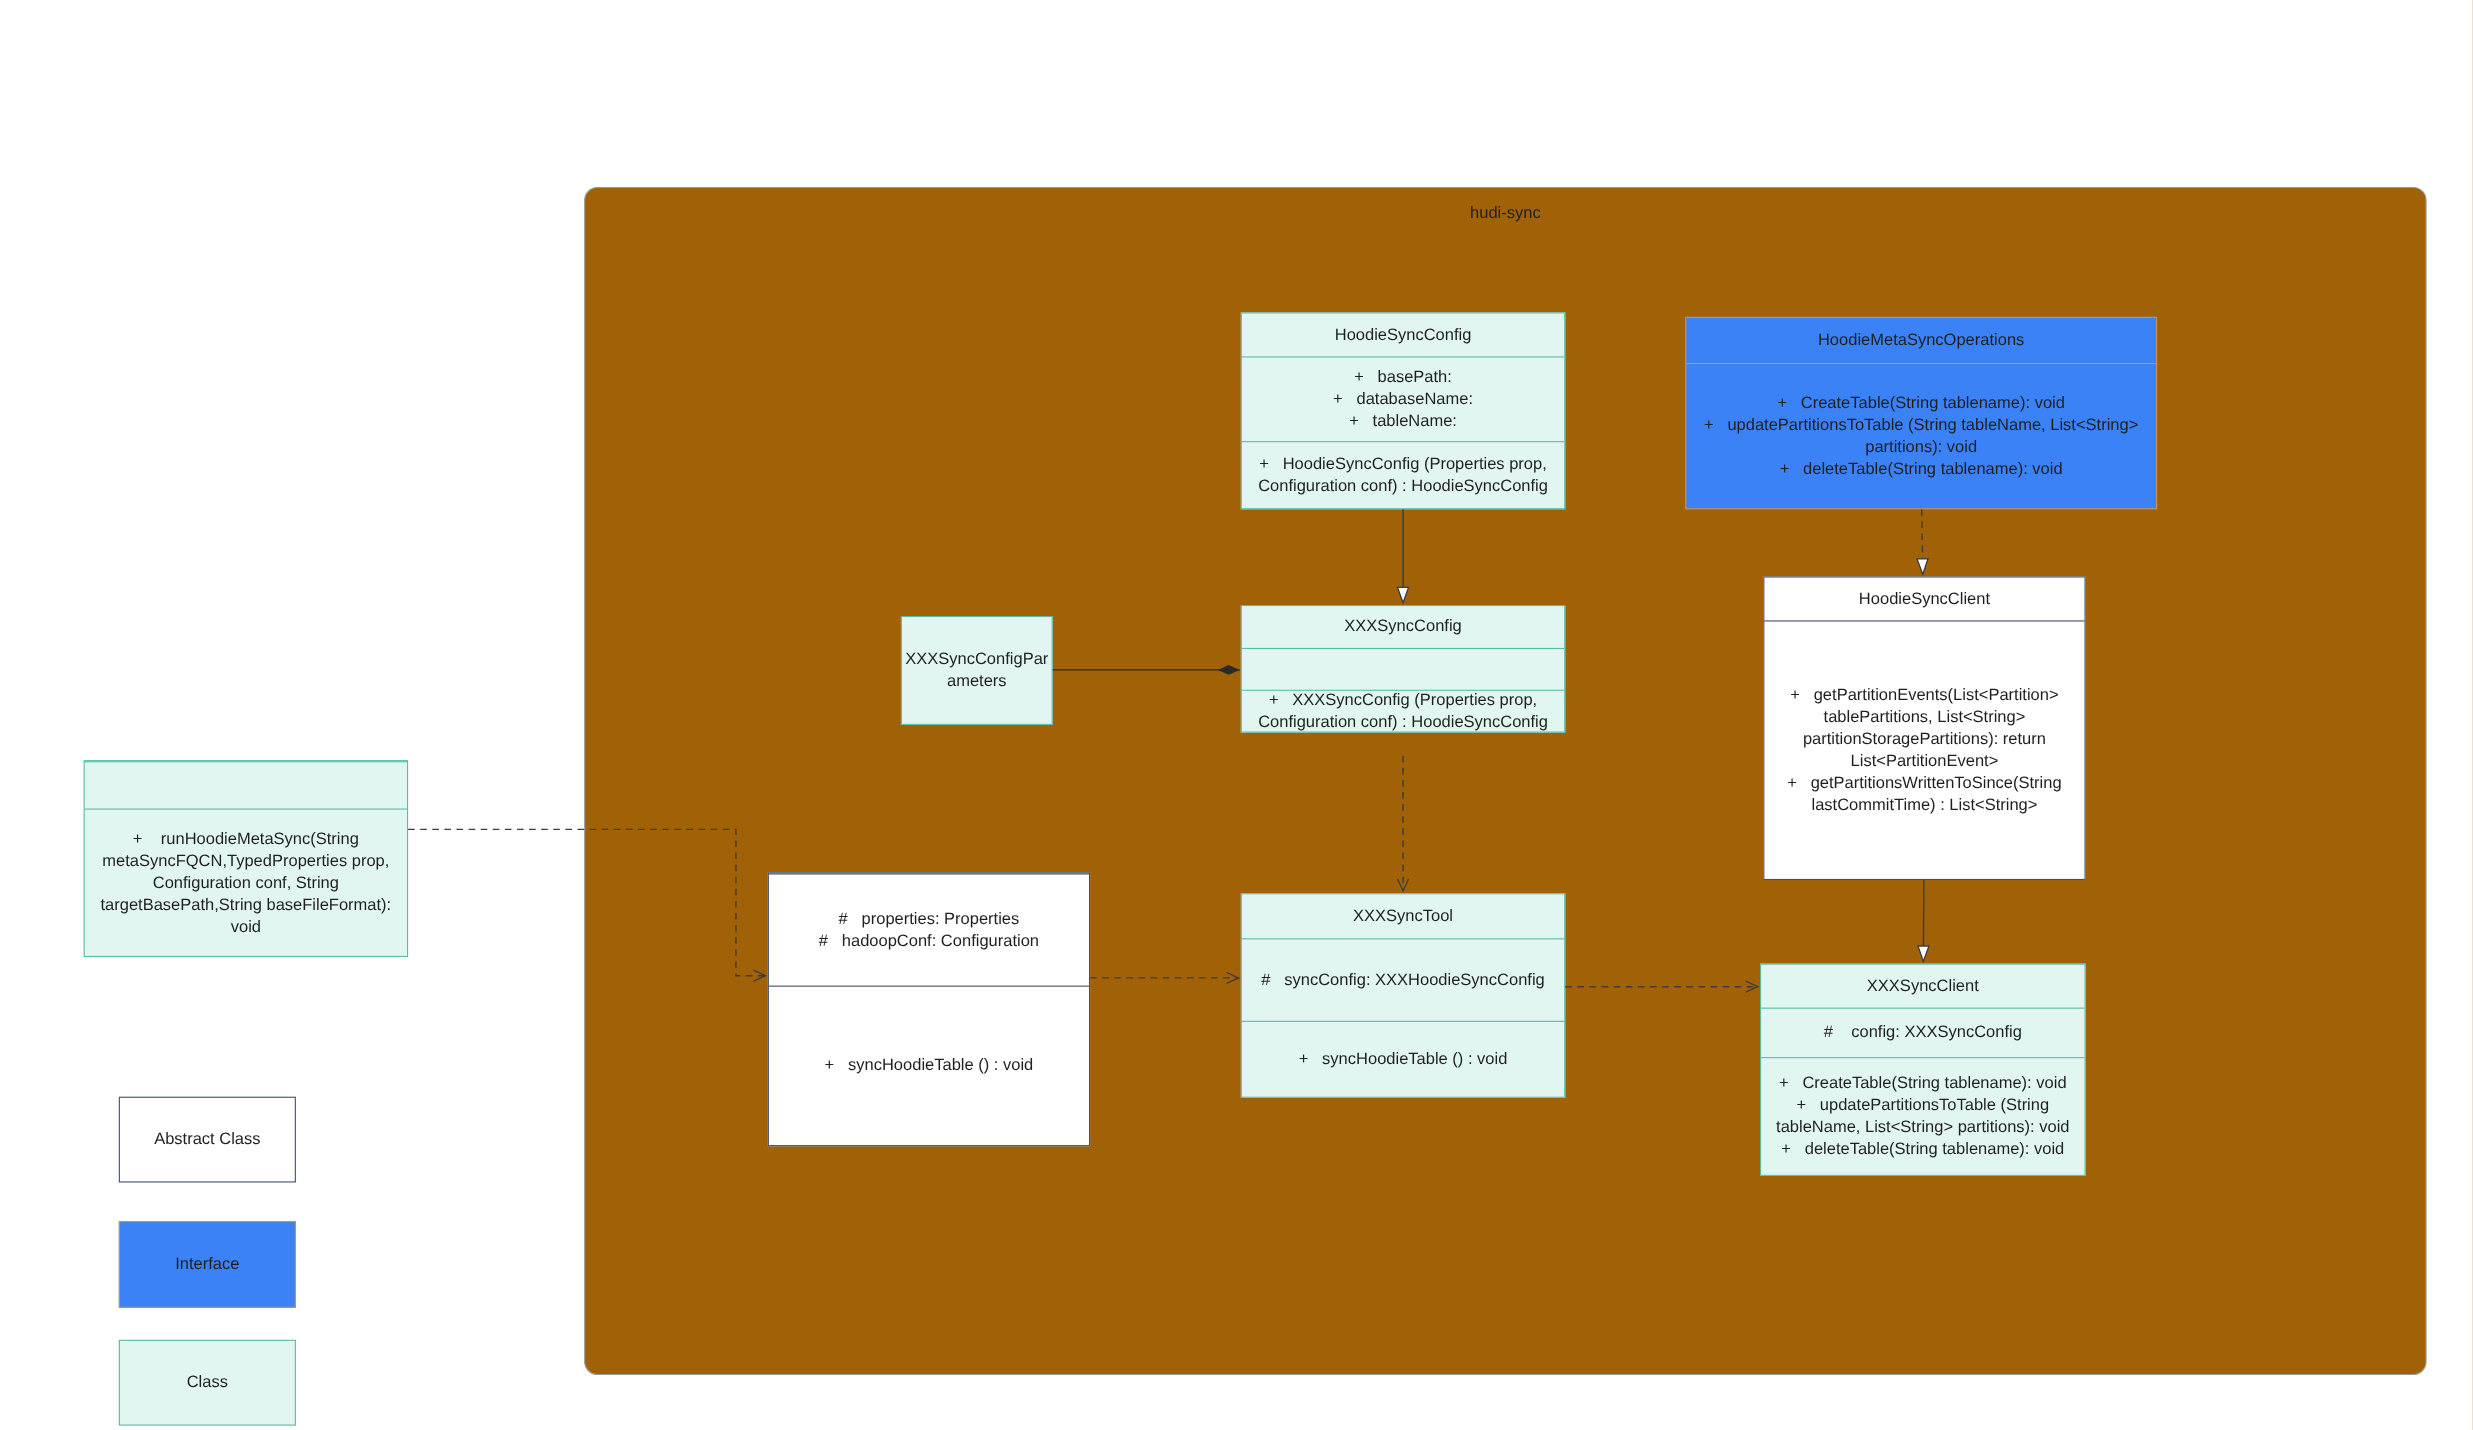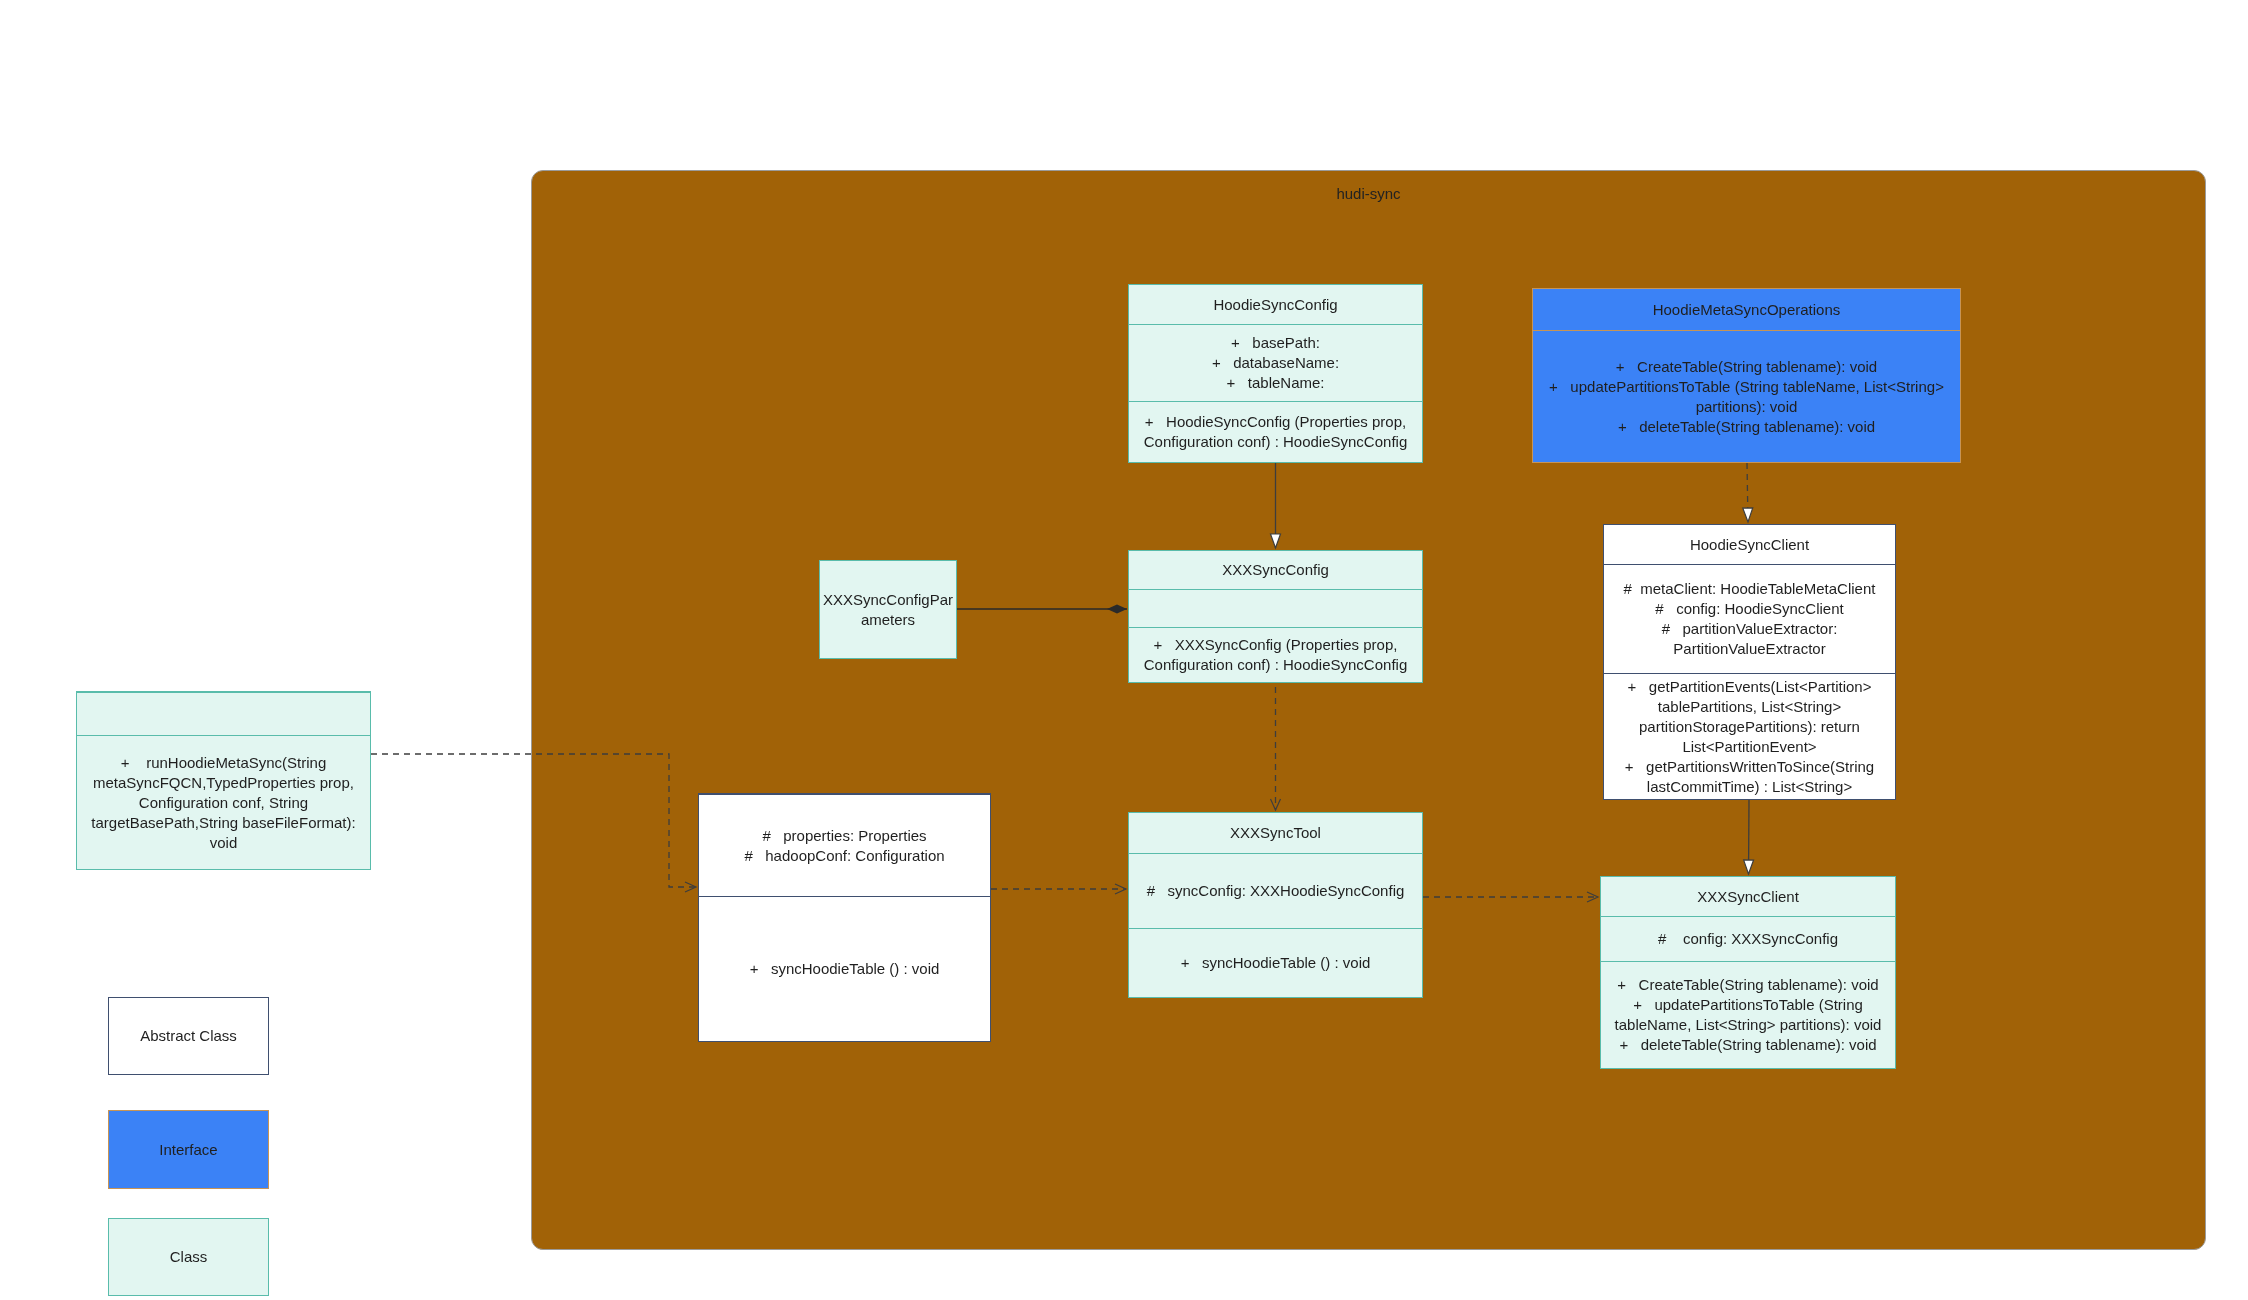--- a/index.html
+++ b/index.html
@@ -101,35 +101,30 @@
   <div class="sec grow">
     <div class="ln">+   CreateTable(String tablename): void</div>
     <div class="ln">+   updatePartitionsToTable (String tableName, List&lt;String&gt; partitions): void</div>
     <div class="ln">+   deleteTable(String tablename): void</div>
   </div>
 </div>
 
 <div class="simple teal" style="left:819px; top:560px; width:138px; height:99px;">XXXSyncConfigPar
 ameters</div>
 
-<div class="uml teal" style="left:1128px; top:550px; width:295px; height:133px;">
+<div class="uml teal" style="left:1128px; top:550px; width:295px; height:116px;">
   <div class="hdr" style="height:38px">XXXSyncConfig</div>
   <div class="sec" style="height:38px"></div>
   <div class="sec grow">
     <div class="ln">+   XXXSyncConfig (Properties prop, Configuration conf) : HoodieSyncConfig</div>
   </div>
 </div>
 
 <div class="uml abstract" style="left:1603px; top:524px; width:293px; height:276px;">
   <div class="hdr" style="height:39px">HoodieSyncClient</div>
-  <div class="sec" style="height:109px">
-    <div class="ln">#  metaClient: HoodieTableMetaClient</div>
-    <div class="ln">#   config: HoodieSyncClient</div>
-    <div class="ln">#   partitionValueExtractor: PartitionValueExtractor</div>
-  </div>
   <div class="sec grow">
     <div class="ln">+   getPartitionEvents(List&lt;Partition&gt; tablePartitions, List&lt;String&gt; partitionStoragePartitions): return List&lt;PartitionEvent&gt;</div>
     <div class="ln">+   getPartitionsWrittenToSince(String lastCommitTime) : List&lt;String&gt;</div>
   </div>
 </div>
 
 <div class="uml abstract" style="left:698px; top:793px; width:293px; height:249px;">
   <div class="sec" style="height:102px">
     <div class="ln">#   properties: Properties</div>
     <div class="ln">#   hadoopConf: Configuration</div>

